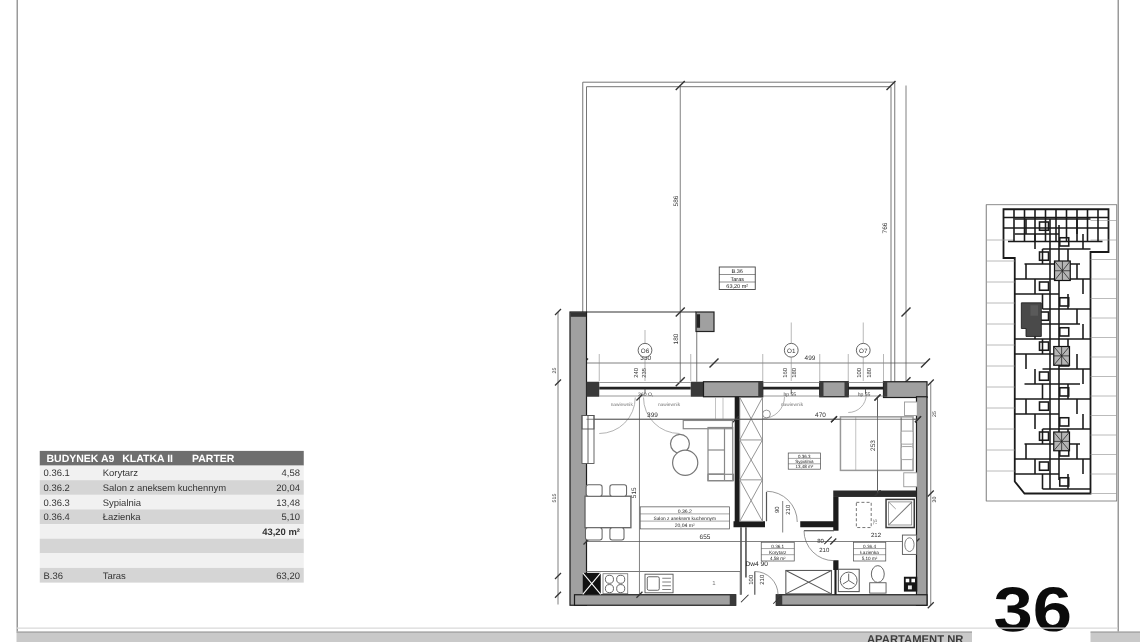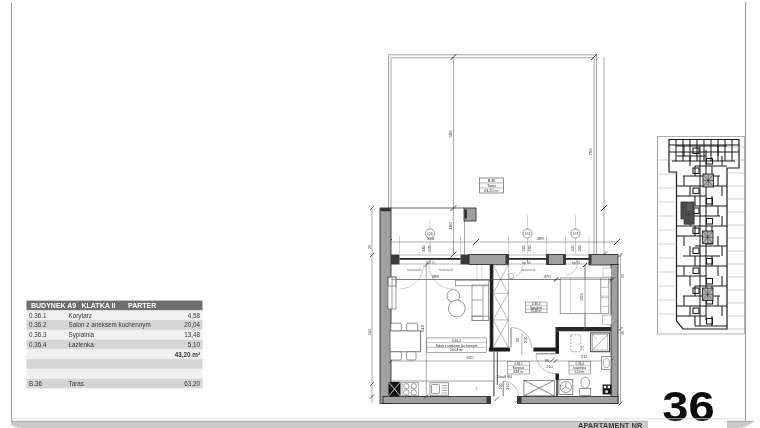--- a/index.html
+++ b/index.html
@@ -1,17 +1,17 @@
 <!DOCTYPE html>
 <html><head>
 <meta charset="utf-8">
 <style>
   html,body{margin:0;padding:0;background:#fff;}
   #page{position:relative;width:760px;height:428px;overflow:hidden;background:#fff;
-        font-family:"Liberation Sans",sans-serif;border-radius:22px;}
+        font-family:"Liberation Sans",sans-serif;}
   svg{position:absolute;left:0;top:0;}
   text{font-family:"Liberation Sans",sans-serif;}
 </style>
 </head>
 <body>
 <div id="page">
 <svg width="760" height="428" viewBox="0 0 760 428">
 
   <line x1="11.5" y1="0" x2="11.5" y2="421" stroke="#9a9a9a" stroke-width="1"></line>
   <line x1="745.5" y1="0" x2="745.5" y2="421" stroke="#9a9a9a" stroke-width="1"></line>

